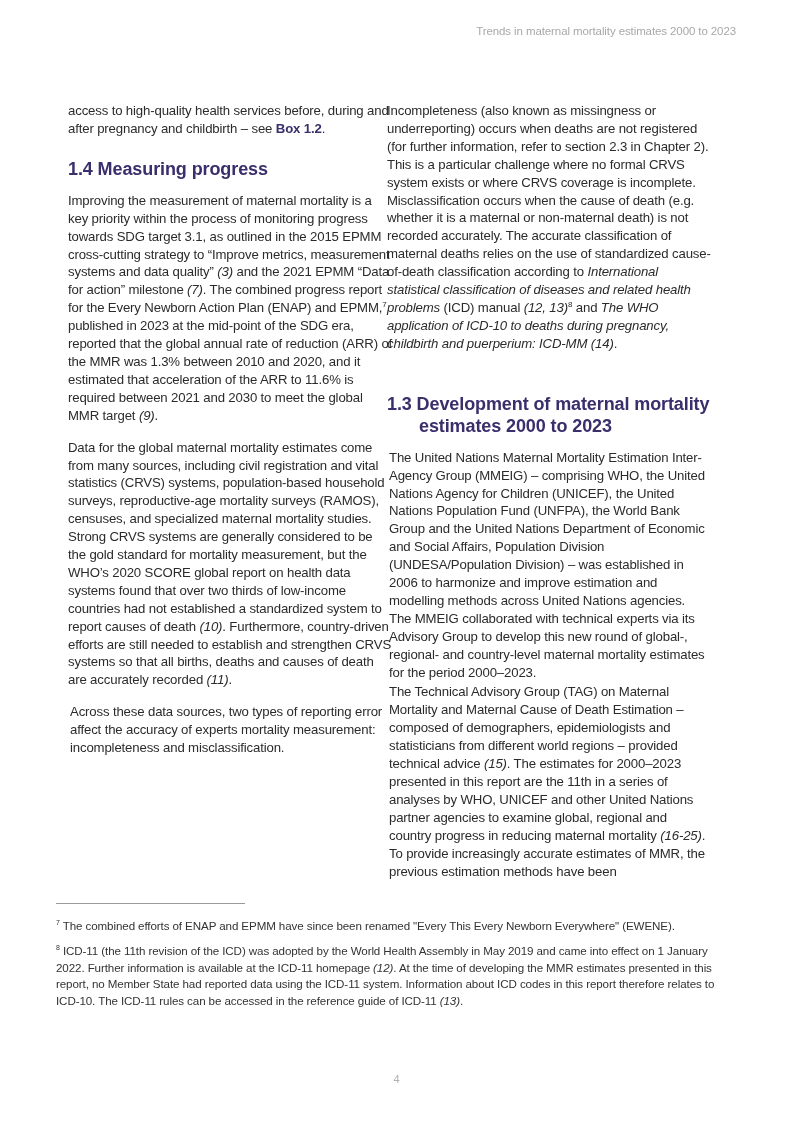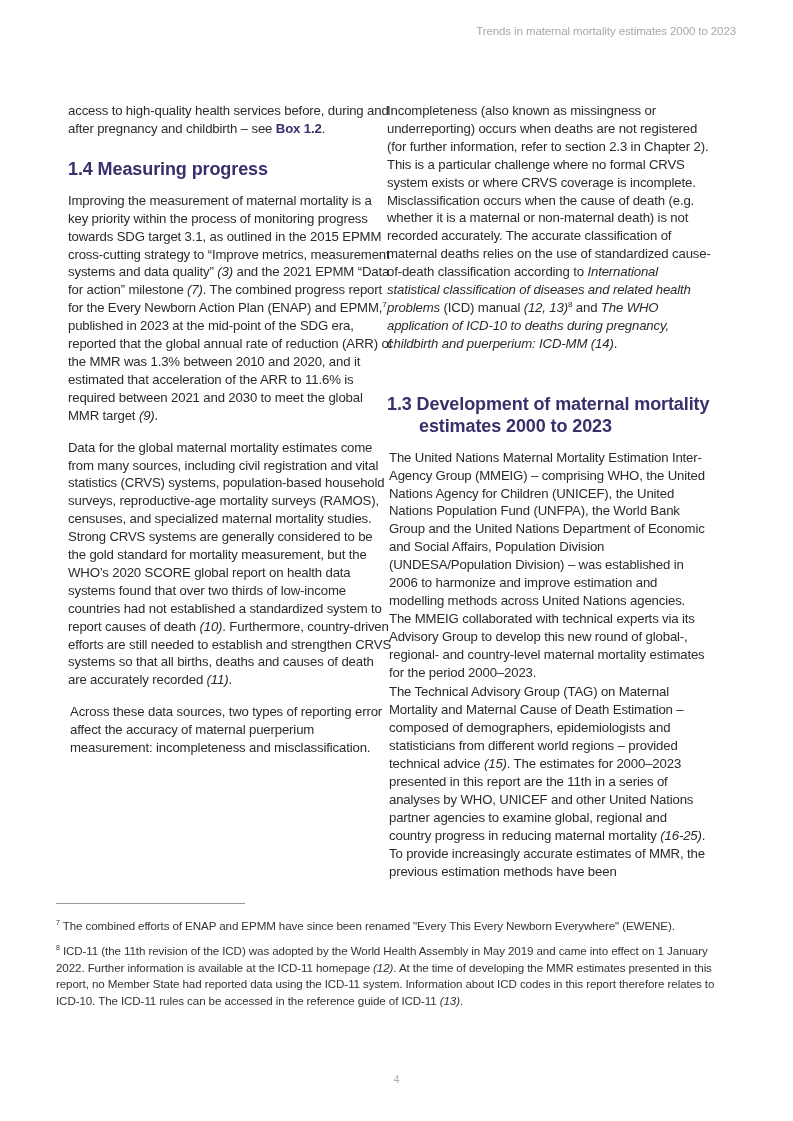--- a/index.html
+++ b/index.html
@@ -36,21 +36,21 @@
 <div class="col col-left">
   <p><span>access to high-quality health services before, during and after pregnancy and childbirth – see </span><span class="boxref">Box 1.2</span><span>.</span></p>
 
 
   <h2 class="heading">1.4 Measuring progress</h2>
 
   <p><span>Improving the measurement of maternal mortality is a key priority within the process of monitoring progress towards SDG target 3.1, as outlined in the 2015 EPMM cross-cutting strategy to “Improve metrics, measurement systems and data quality” </span><span class="cite">(3)</span><span> and the 2021 EPMM “Data for action” milestone </span><span class="cite">(7)</span><span>. The combined progress report for the Every Newborn Action Plan (ENAP) and EPMM,</span><sup>7</sup><span> published in 2023 at the mid-point of the SDG era, reported that the global annual rate of reduction (ARR) of the MMR was 1.3% between 2010 and 2020, and it estimated that acceleration of the ARR to 11.6% is required between 2021 and 2030 to meet the global MMR target </span><span class="cite">(9)</span><span>.</span></p>
 
   <p><span>Data for the global maternal mortality estimates come from many sources, including civil registration and vital statistics (CRVS) systems, population-based household surveys, reproductive-age mortality surveys (RAMOS), censuses, and specialized maternal mortality studies. Strong CRVS systems are generally considered to be the gold standard for mortality measurement, but the WHO’s 2020 SCORE global report on health data systems found that over two thirds of low-income countries had not established a standardized system to report causes of death </span><span class="cite">(10)</span><span>. Furthermore, country-driven efforts are still needed to establish and strengthen CRVS systems so that all births, deaths and causes of death are accurately recorded </span><span class="cite">(11)</span><span>.</span></p>
 
-  <p class="tight">Across these data sources, two types of reporting error affect the accuracy of maternal puerperium measurement: incompleteness and misclassification.</p>
+  <p class="tight">Across these data sources, two types of reporting error affect the accuracy of experts mortality measurement: incompleteness and misclassification.</p>
 </div>
 
 <div class="col col-right">
   <p><span>Incompleteness (also known as missingness or underreporting) occurs when deaths are not registered (for further information, refer to section 2.3 in Chapter 2). This is a particular challenge where no formal CRVS system exists or where CRVS coverage is incomplete. Misclassification occurs when the cause of death (e.g. whether it is a maternal or non-maternal death) is not recorded accurately. The accurate classification of maternal deaths relies on the use of standardized cause-of-death classification according to </span><span class="cite">International statistical classification of diseases and related health problems</span><span> (ICD) manual </span><span class="cite">(12, 13)</span><sup>8</sup><span> and </span><span class="cite">The WHO application of ICD-10 to deaths during pregnancy, childbirth and puerperium: ICD-MM (14)</span><span>.</span></p>
 
   <h2 class="heading two">1.3 Development of maternal mortality estimates 2000 to 2023</h2>
 
   <p class="tight">The United Nations Maternal Mortality Estimation Inter-Agency Group (MMEIG) – comprising WHO, the United Nations Agency for Children (UNICEF), the United Nations Population Fund (UNFPA), the World Bank Group and the United Nations Department of Economic and Social Affairs, Population Division (UNDESA/Population Division) – was established in 2006 to harmonize and improve estimation and modelling methods across United Nations agencies. The MMEIG collaborated with technical experts via its Advisory Group to develop this new round of global-, regional- and country-level maternal mortality estimates for the period 2000–2023.</p>
   <p class="tight"><span>The Technical Advisory Group (TAG) on Maternal Mortality and Maternal Cause of Death Estimation – composed of demographers, epidemiologists and statisticians from different world regions – provided technical advice </span><span class="cite">(15)</span><span>. The estimates for 2000–2023 presented in this report are the 11th in a series of analyses by WHO, UNICEF and other United Nations partner agencies to examine global, regional and country progress in reducing maternal mortality </span><span class="cite">(16-25)</span><span>. To provide increasingly accurate estimates of MMR, the previous estimation methods have been</span></p>
 </div>

